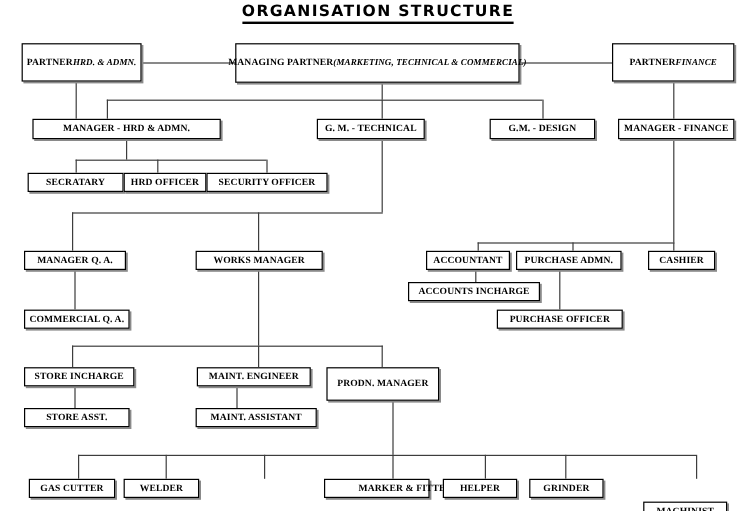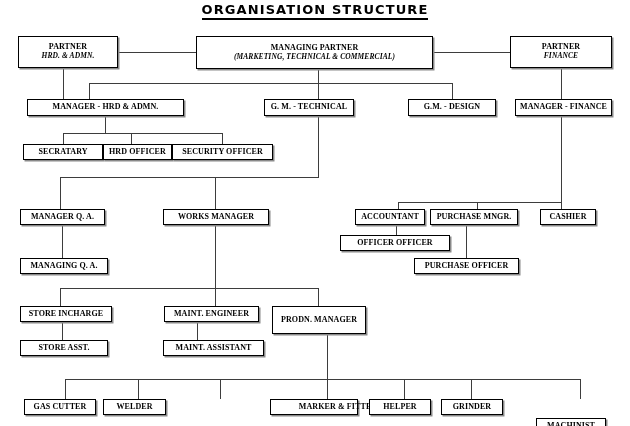--- a/index.html
+++ b/index.html
@@ -21,21 +21,21 @@
   .title span{
     border-bottom:2px solid #000;padding-bottom:1px;
   }
 
   
   .box{
     position:absolute;box-sizing:border-box;
     border:1px solid #000;
     background:#ffffff;
     box-shadow:1.5px 1.5px 0 0 #8a8a8a;
-    display:flex;flex-direction:column;
+    display:flex;
     align-items:center;justify-content:center;
     text-align:center;
     font-family:"Liberation Serif", serif;
     font-weight:bold;
     font-size:8px;
     line-height:1.12;
     color:#000;
     white-space:nowrap;
     letter-spacing:0.1px;
     z-index:3;
@@ -167,33 +167,33 @@
 
   <div class="box" style="left:163px;top:209px;width:106px;height:16px;">
     <div class="l1">WORKS MANAGER</div>
   </div>
 
   <div class="box" style="left:355px;top:209px;width:70px;height:16px;">
     <div class="l1">ACCOUNTANT</div>
   </div>
 
   <div class="box" style="left:430px;top:209px;width:88px;height:16px;">
-    <div class="l1">PURCHASE MNGR.</div>
+    <div class="l1">PURCHASE ADMN.</div>
   </div>
 
   <div class="box" style="left:540px;top:209px;width:56px;height:16px;">
     <div class="l1">CASHIER</div>
   </div>
 
   <div class="box" style="left:340px;top:235px;width:110px;height:16px;">
-    <div class="l1">OFFICER OFFICER</div>
+    <div class="l1">ACCOUNTS INCHARGE</div>
   </div>
 
   <div class="box" style="left:20px;top:258px;width:88px;height:16px;">
-    <div class="l1">MANAGING Q. A.</div>
+    <div class="l1">COMMERCIAL Q. A.</div>
   </div>
 
   <div class="box" style="left:414px;top:258px;width:105px;height:16px;">
     <div class="l1">PURCHASE OFFICER</div>
   </div>
 
   <div class="box" style="left:20px;top:306px;width:92px;height:16px;">
     <div class="l1">STORE INCHARGE</div>
   </div>
 

